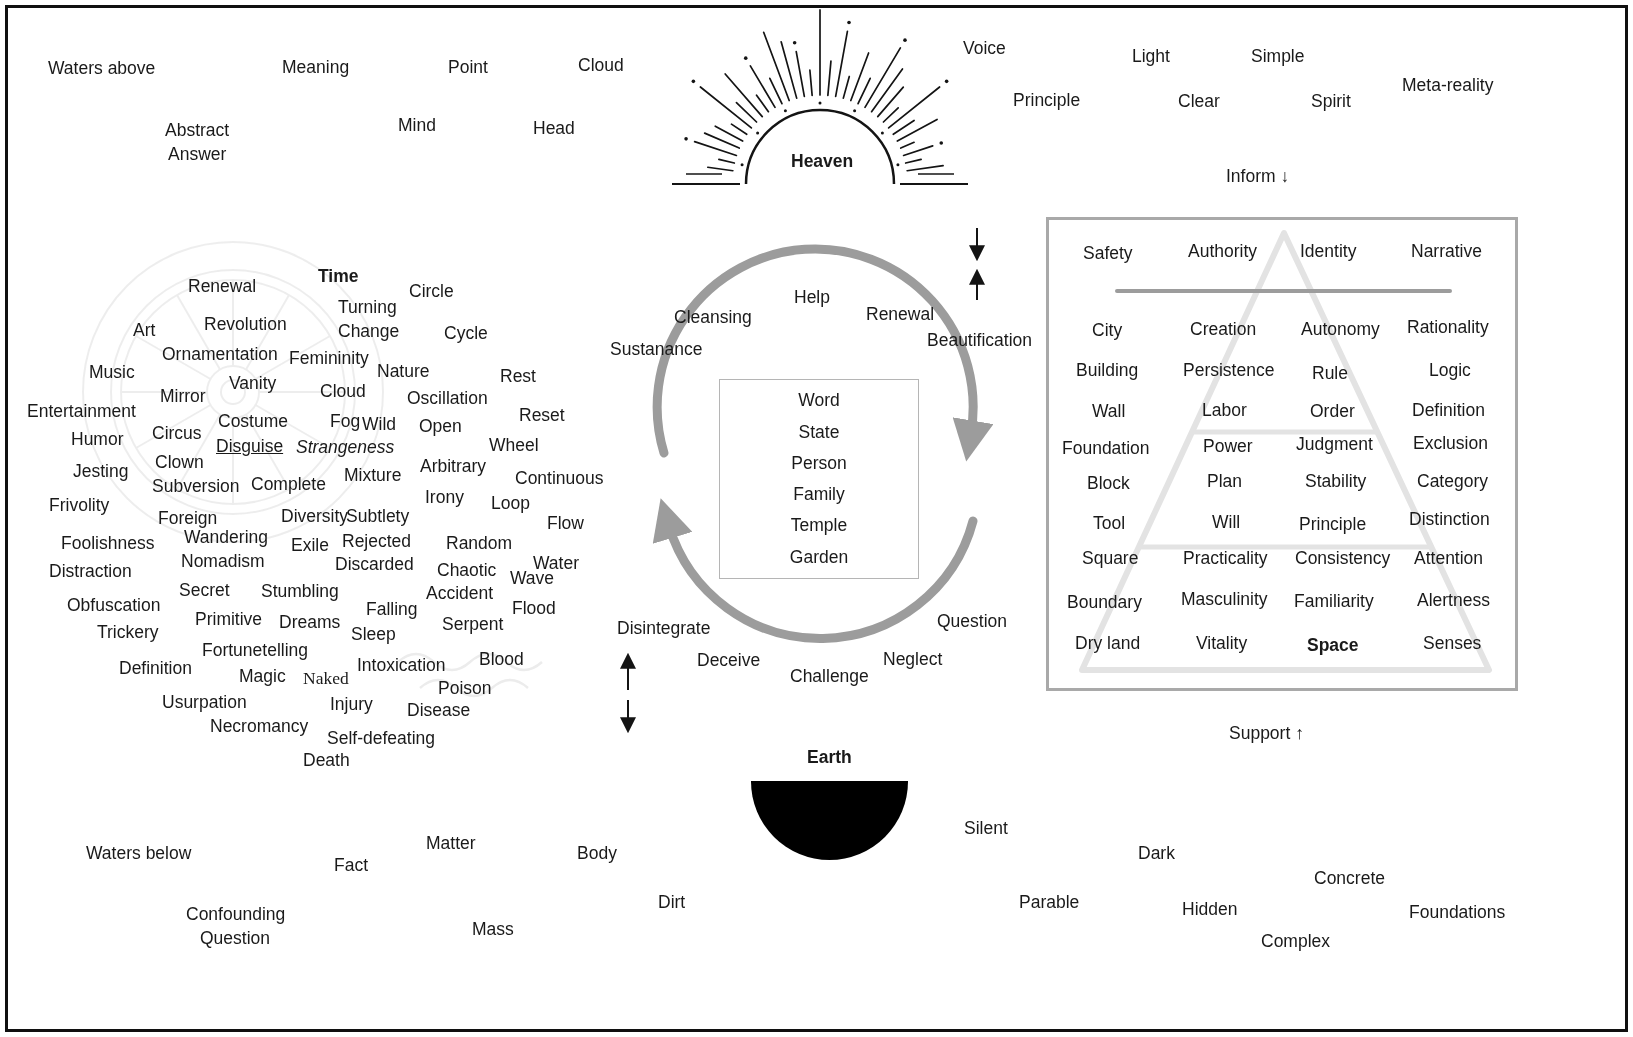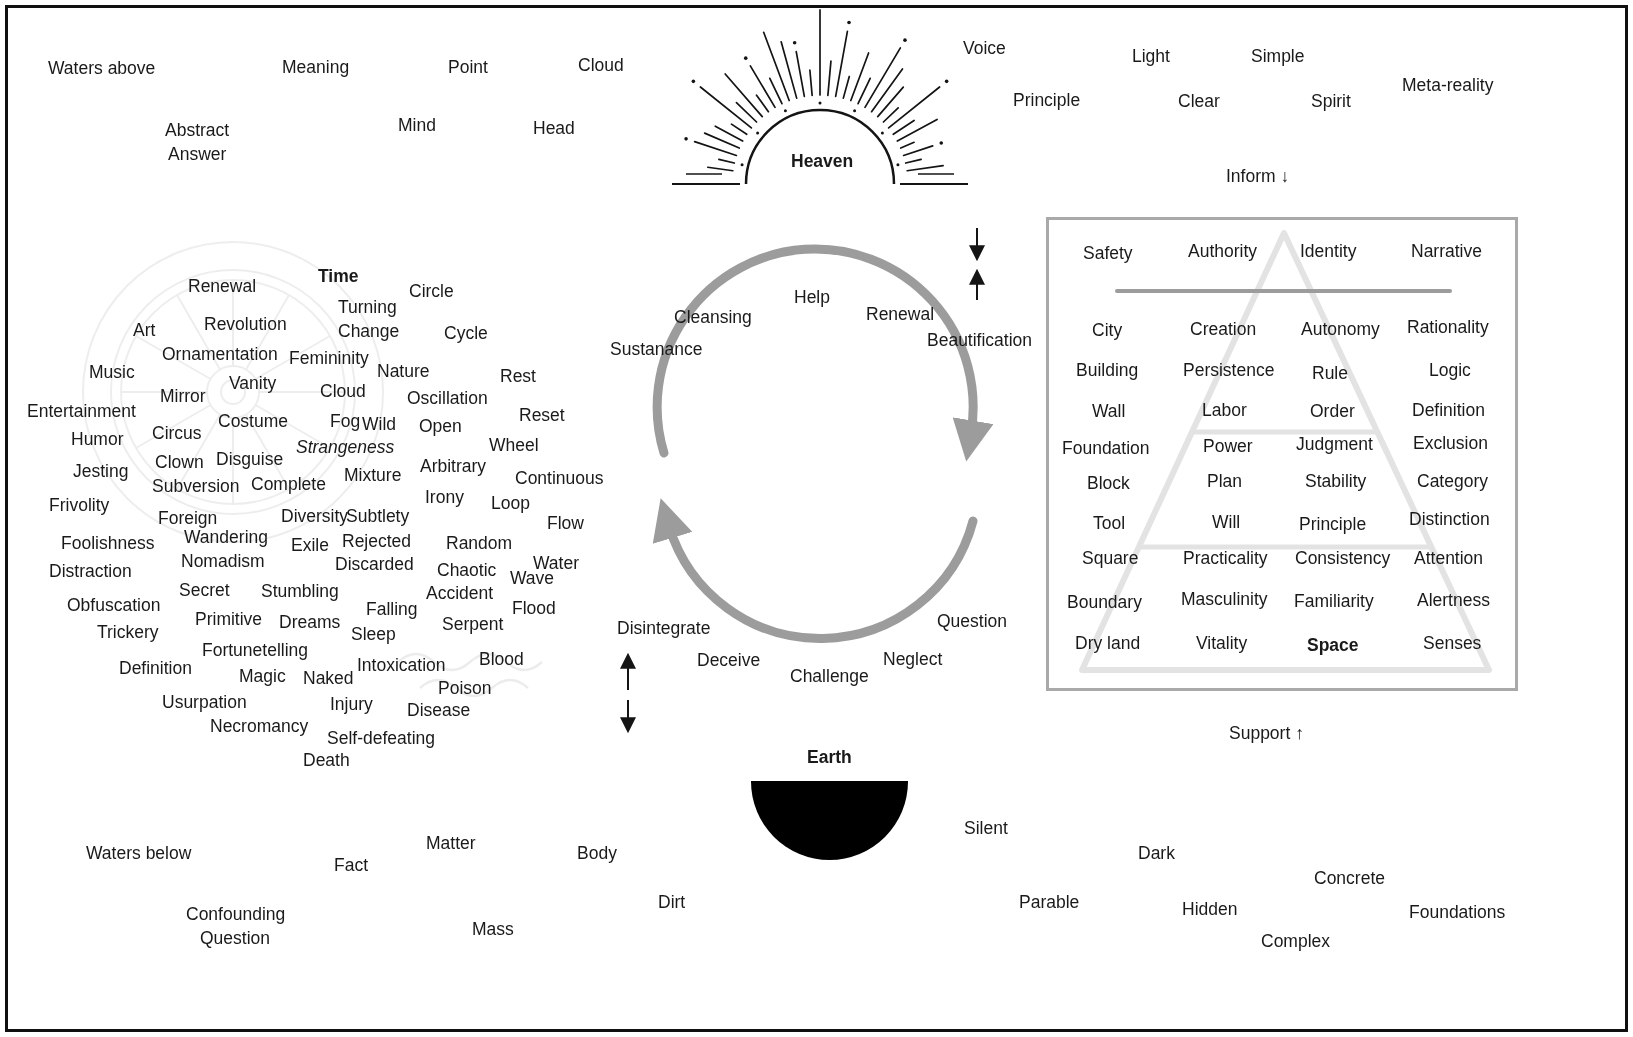--- a/index.html
+++ b/index.html
@@ -136,20 +136,28 @@
       <line x1="977" y1="228" x2="977" y2="258" marker-end="url(#sah)"></line>
       <line x1="977" y1="300" x2="977" y2="272" marker-end="url(#sah)"></line>
       <line x1="628" y1="690" x2="628" y2="656" marker-end="url(#sah)"></line>
       <line x1="628" y1="700" x2="628" y2="730" marker-end="url(#sah)"></line>
     </g>
   </svg>
 
   <div id="space-box"></div>
   <div id="space-divider"></div>
 
+  <div id="center-box">
+    <div>Word</div>
+    <div>State</div>
+    <div>Person</div>
+    <div>Family</div>
+    <div>Temple</div>
+    <div>Garden</div>
+  </div>
 
   <div id="earth-dome"></div>
 
   <div id="labels">
       <span class="lbl bold" style="left: 791px; top: 151px;">Heaven</span>
       <span class="lbl" style="left: 48px; top: 58px;">Waters above</span>
       <span class="lbl" style="left: 282px; top: 57px;">Meaning</span>
       <span class="lbl" style="left: 448px; top: 57px;">Point</span>
       <span class="lbl" style="left: 578px; top: 55px;">Cloud</span>
       <span class="lbl" style="left: 963px; top: 38px;">Voice</span>
@@ -182,21 +190,21 @@
       <span class="lbl" style="left: 407px; top: 388px;">Oscillation</span>
       <span class="lbl" style="left: 160px; top: 386px;">Mirror</span>
       <span class="lbl" style="left: 27px; top: 401px;">Entertainment</span>
       <span class="lbl" style="left: 218px; top: 411px;">Costume</span>
       <span class="lbl" style="left: 330px; top: 411px;">Fog</span>
       <span class="lbl" style="left: 362px; top: 414px;">Wild</span>
       <span class="lbl" style="left: 419px; top: 416px;">Open</span>
       <span class="lbl" style="left: 519px; top: 405px;">Reset</span>
       <span class="lbl" style="left: 71px; top: 429px;">Humor</span>
       <span class="lbl" style="left: 152px; top: 423px;">Circus</span>
-      <span class="lbl" style="left: 216px; top: 449px;">Disguise</span>
+      <span class="lbl" style="left: 216px; top: 436px; text-decoration: underline;">Disguise</span>
       <span class="lbl" style="left: 296px; top: 437px; font-style: italic;">Strangeness</span>
       <span class="lbl" style="left: 489px; top: 435px;">Wheel</span>
       <span class="lbl" style="left: 73px; top: 461px;">Jesting</span>
       <span class="lbl" style="left: 155px; top: 452px;">Clown</span>
       <span class="lbl" style="left: 420px; top: 456px;">Arbitrary</span>
       <span class="lbl" style="left: 515px; top: 468px;">Continuous</span>
       <span class="lbl" style="left: 152px; top: 476px;">Subversion</span>
       <span class="lbl" style="left: 251px; top: 474px;">Complete</span>
       <span class="lbl" style="left: 344px; top: 465px;">Mixture</span>
       <span class="lbl" style="left: 425px; top: 487px;">Irony</span>
@@ -226,21 +234,21 @@
       <span class="lbl" style="left: 97px; top: 622px;">Trickery</span>
       <span class="lbl" style="left: 195px; top: 609px;">Primitive</span>
       <span class="lbl" style="left: 279px; top: 612px;">Dreams</span>
       <span class="lbl" style="left: 351px; top: 624px;">Sleep</span>
       <span class="lbl" style="left: 442px; top: 614px;">Serpent</span>
       <span class="lbl" style="left: 119px; top: 658px;">Definition</span>
       <span class="lbl" style="left: 202px; top: 640px;">Fortunetelling</span>
       <span class="lbl" style="left: 357px; top: 655px;">Intoxication</span>
       <span class="lbl" style="left: 479px; top: 649px;">Blood</span>
       <span class="lbl" style="left: 239px; top: 666px;">Magic</span>
-      <span class="lbl" style="left: 303px; top: 668px;">Naked</span>
+      <span class="lbl" style="left: 303px; top: 668px; font-family: Liberation Serif, serif;">Naked</span>
       <span class="lbl" style="left: 438px; top: 678px;">Poison</span>
       <span class="lbl" style="left: 162px; top: 692px;">Usurpation</span>
       <span class="lbl" style="left: 330px; top: 694px;">Injury</span>
       <span class="lbl" style="left: 407px; top: 700px;">Disease</span>
       <span class="lbl" style="left: 210px; top: 716px;">Necromancy</span>
       <span class="lbl" style="left: 327px; top: 728px;">Self-defeating</span>
       <span class="lbl" style="left: 303px; top: 750px;">Death</span>
       <span class="lbl" style="left: 794px; top: 287px;">Help</span>
       <span class="lbl" style="left: 866px; top: 304px;">Renewal</span>
       <span class="lbl" style="left: 674px; top: 307px;">Cleansing</span>

